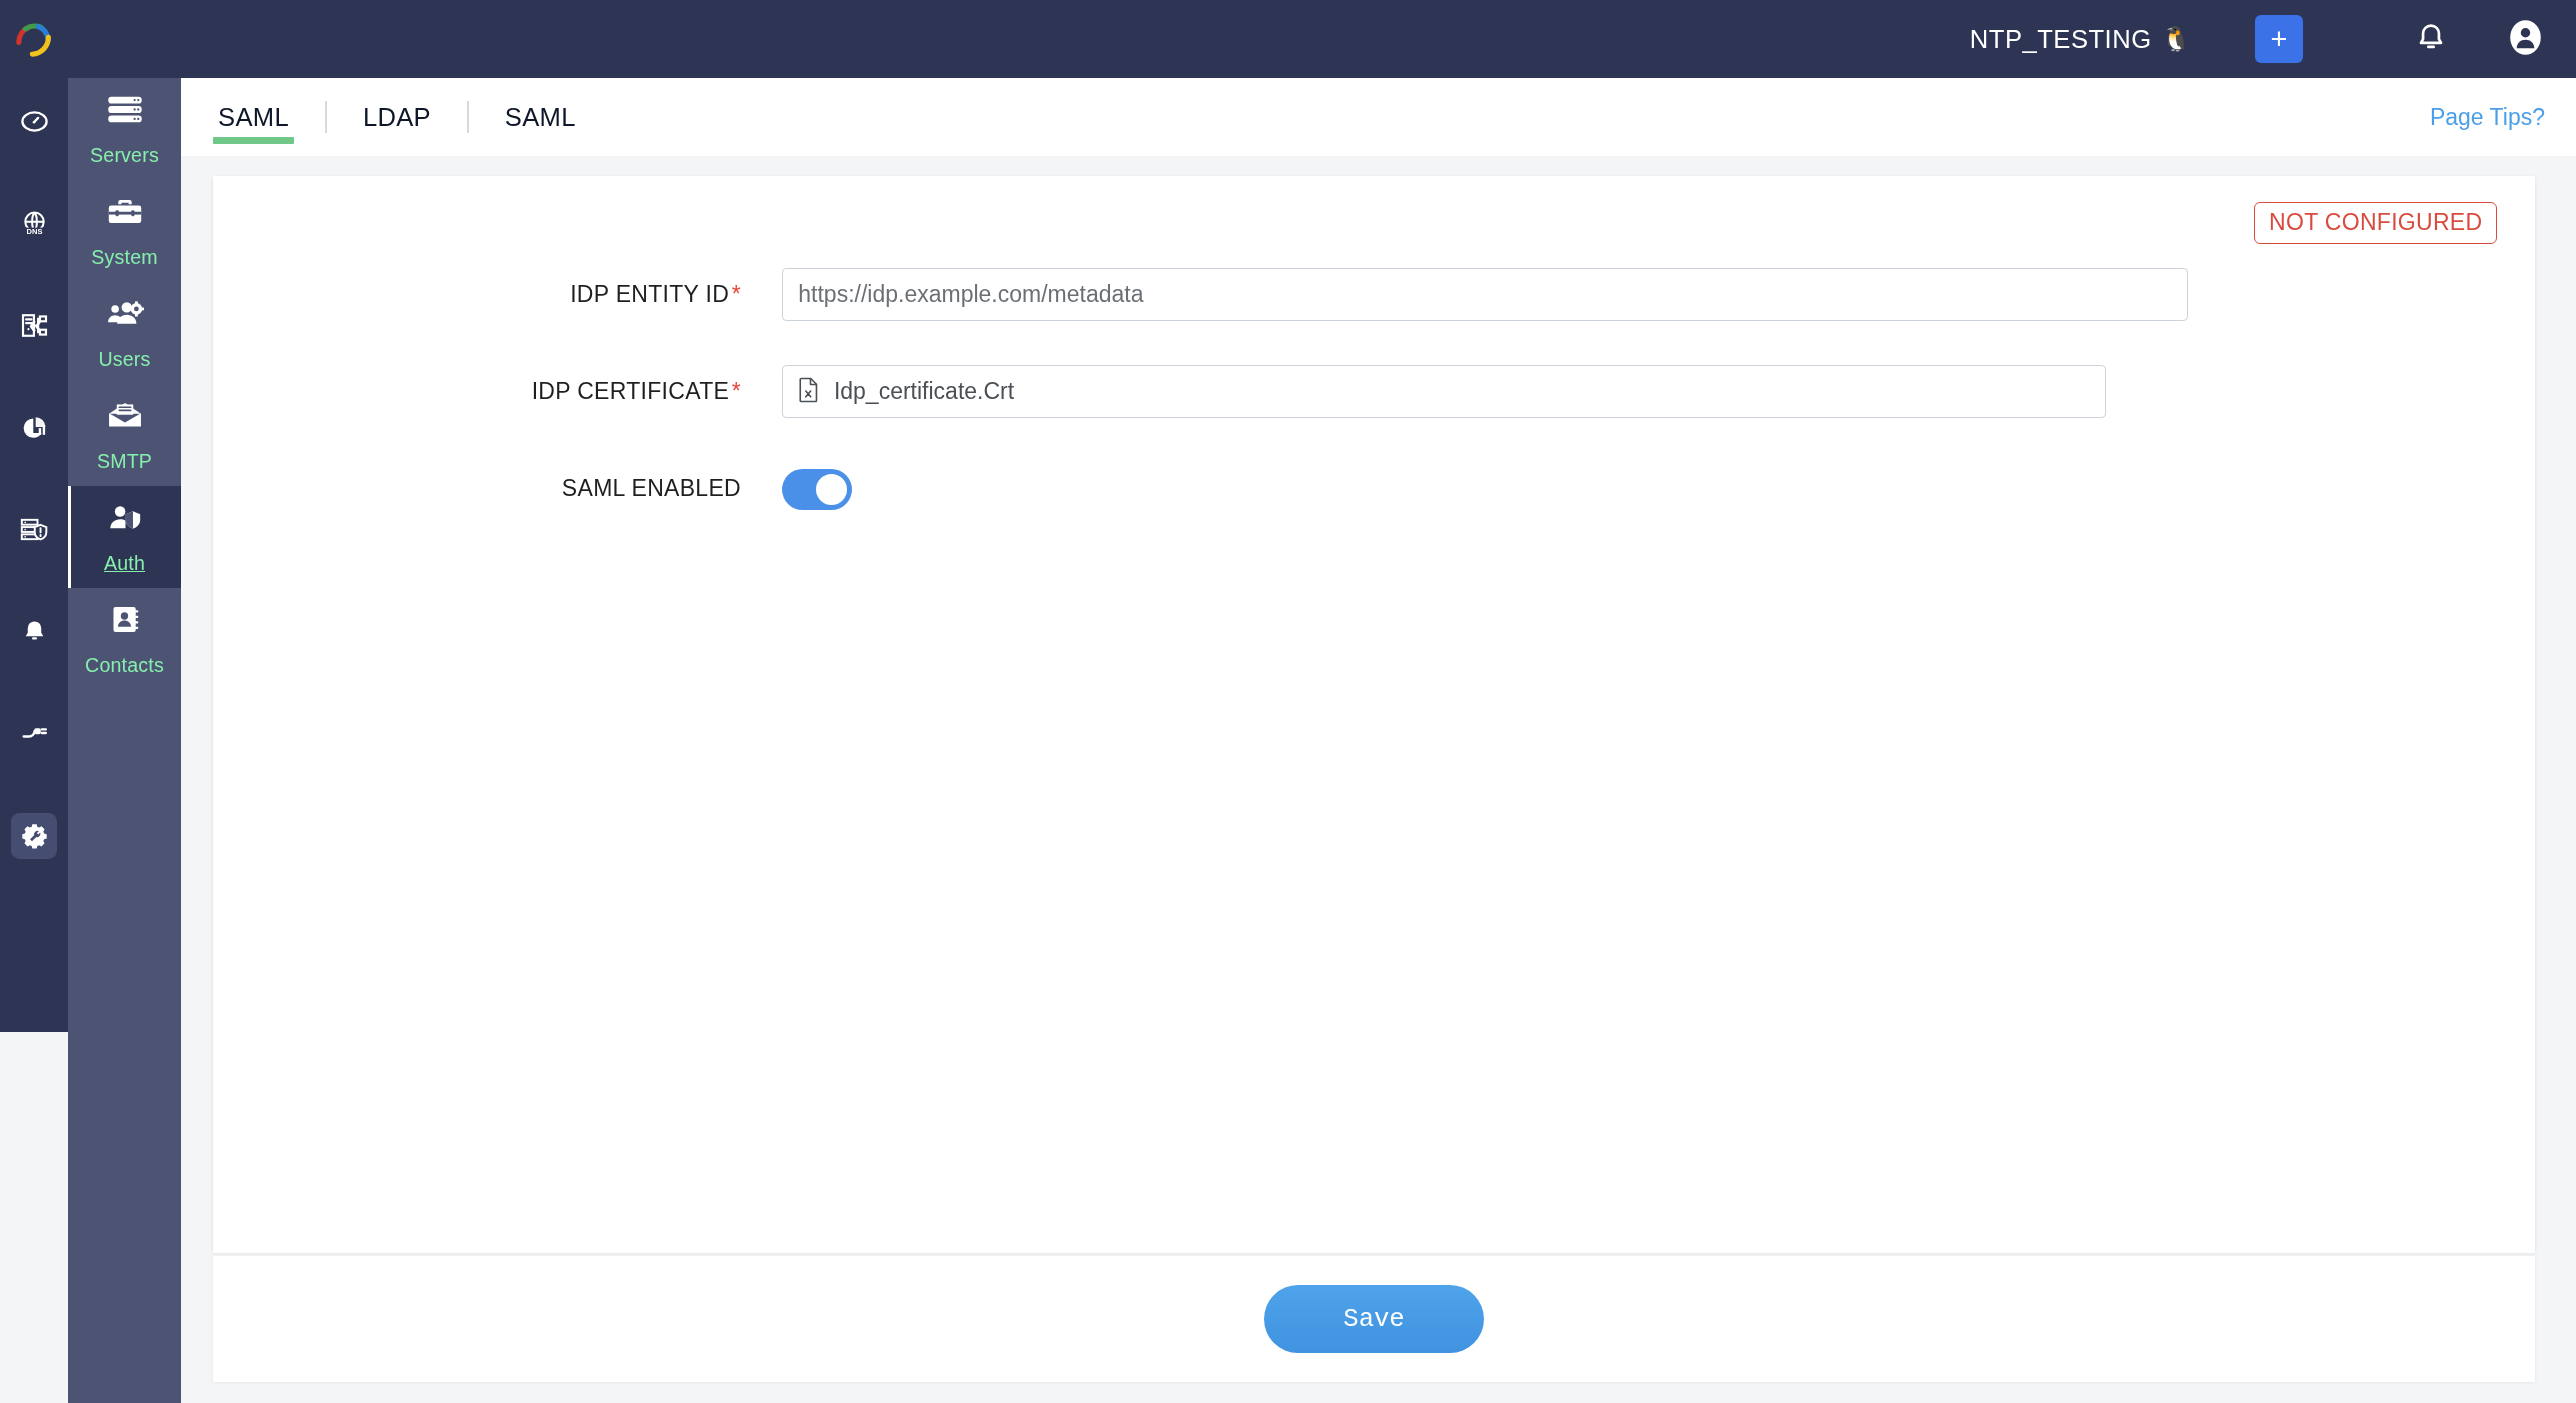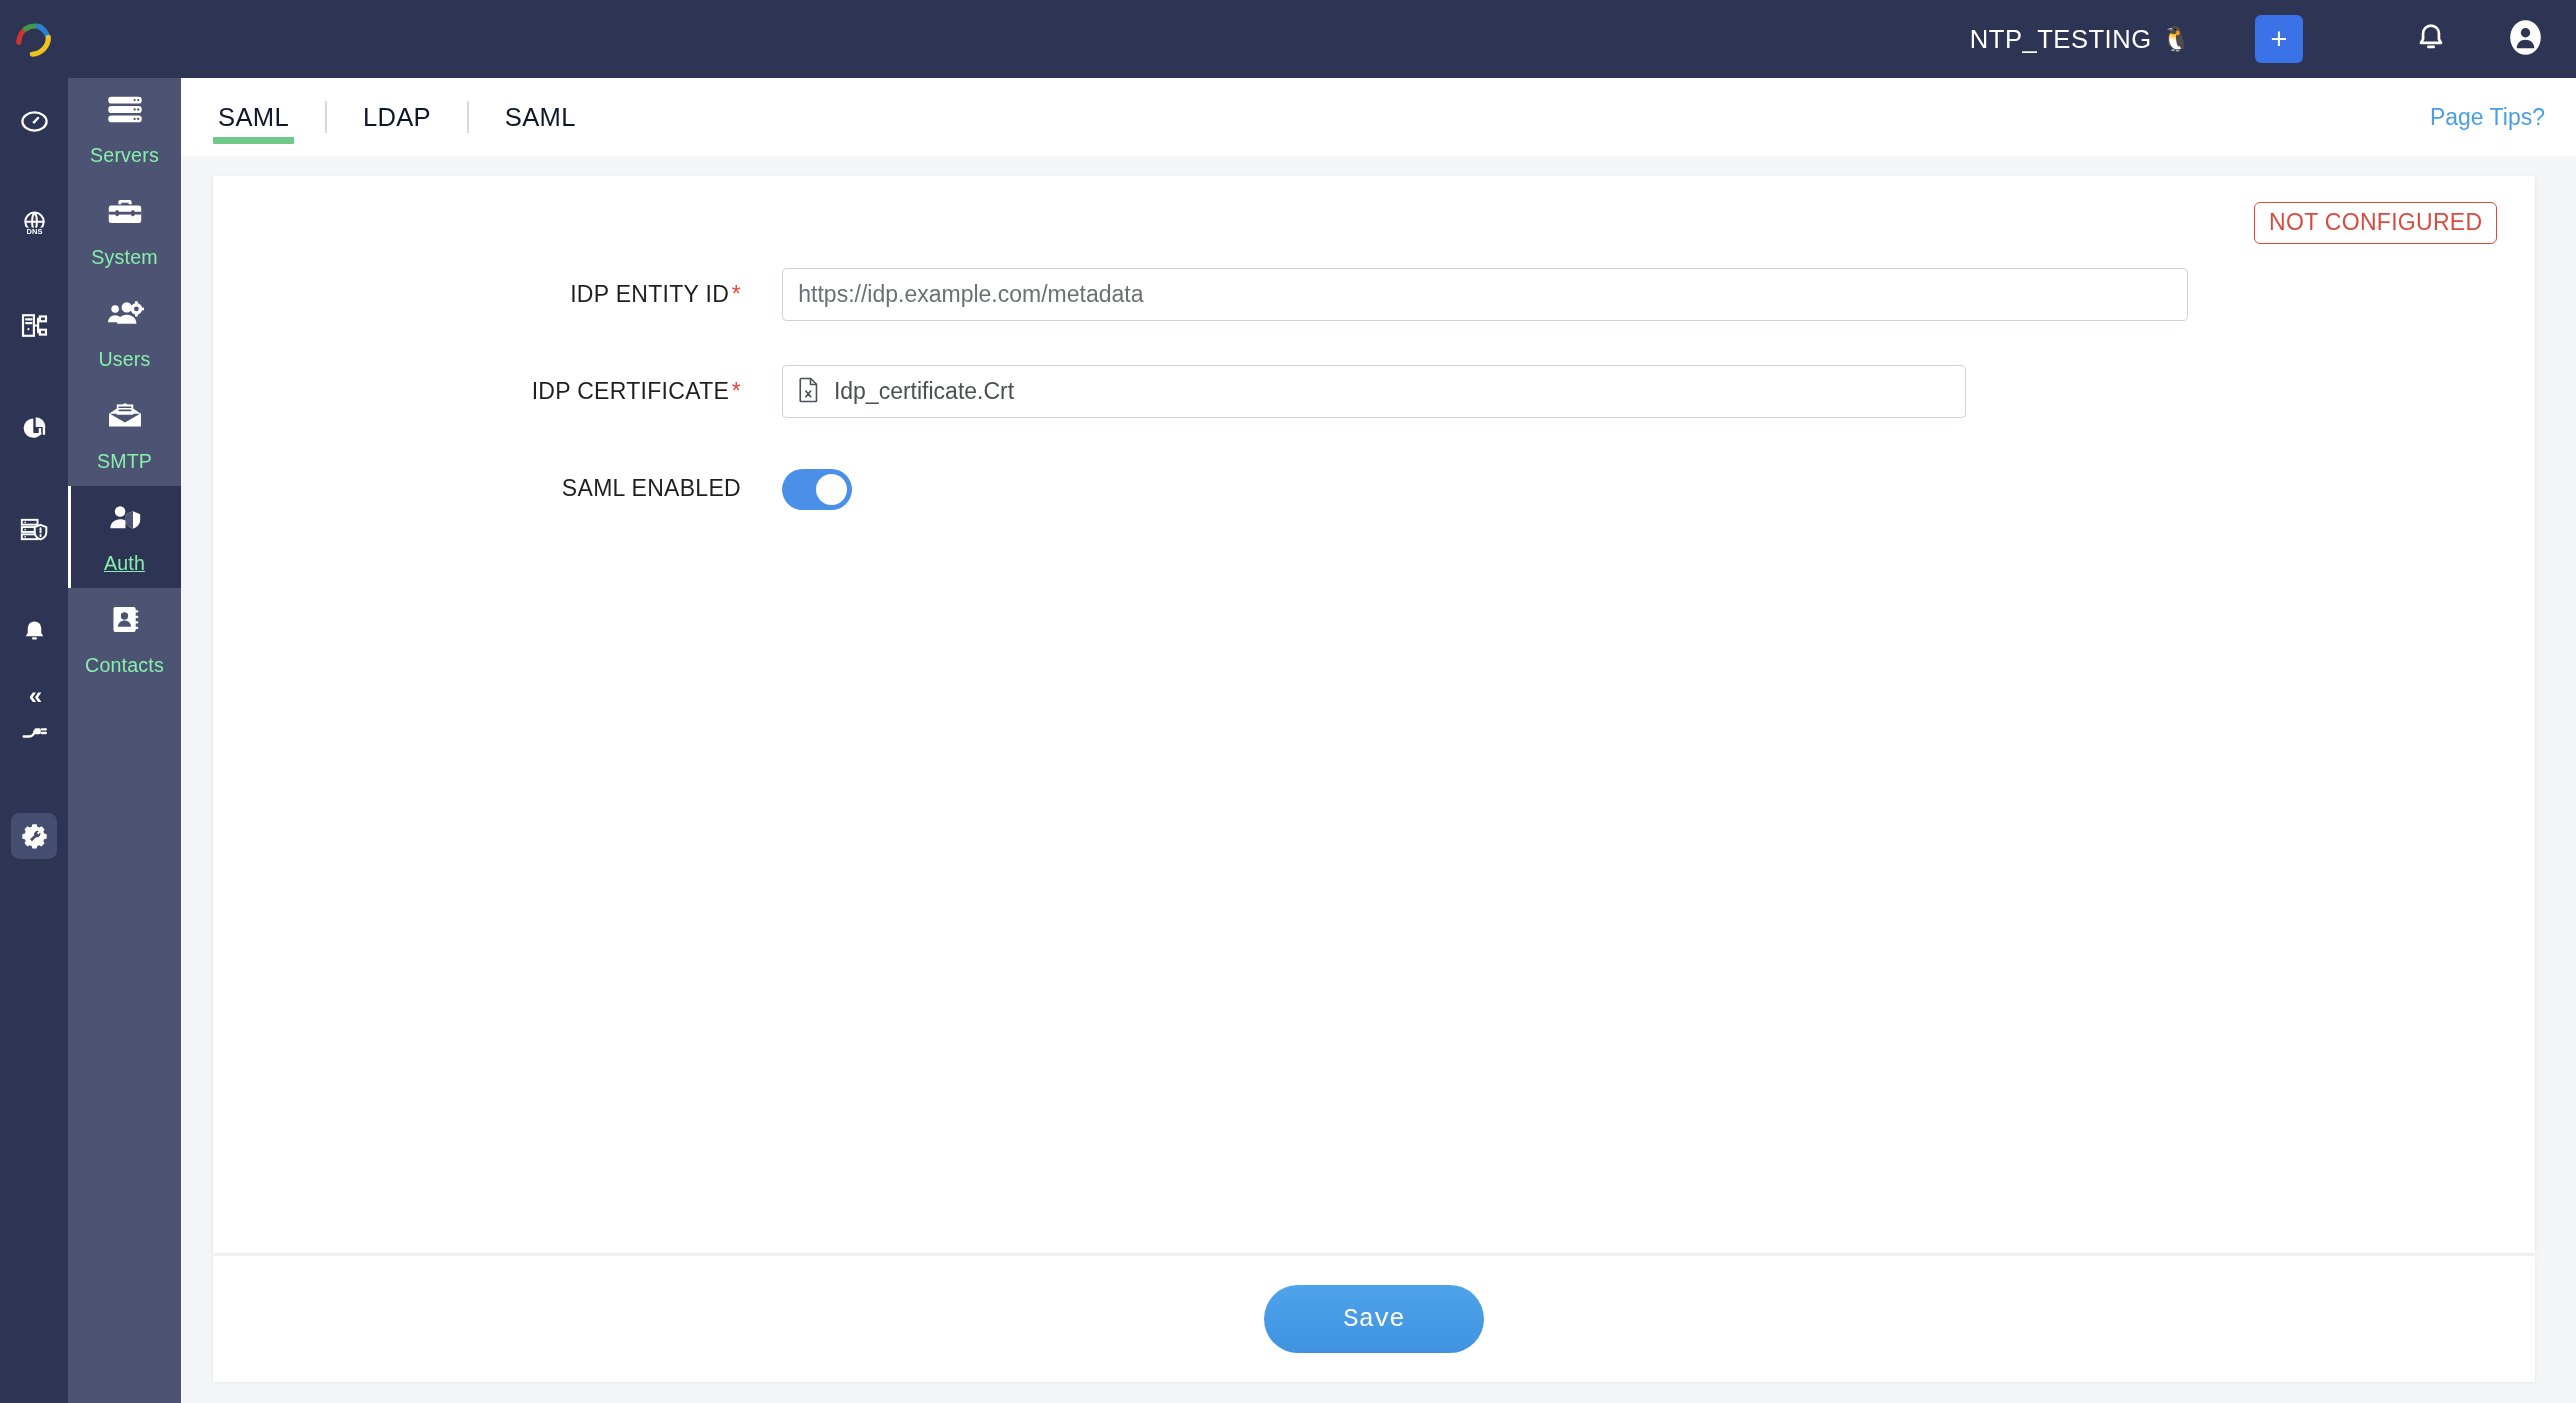--- a/index.html
+++ b/index.html
@@ -6,21 +6,21 @@
   html, body {
     width: 2576px; height: 1403px;
     background: #f4f5f7;
     font-family: "Liberation Sans", sans-serif;
     overflow: hidden;
   }
   #app { position: relative; width: 2576px; height: 1403px; background: #f4f5f7; }
 
   
   .rail {
-    position: absolute; left: 0; top: 0; width: 68px; height: 1403px;
+    position: absolute; left: 0; top: 0; width: 68px; height: 1032px;
     background: #2e3554; display: flex; flex-direction: column; align-items: center;
     z-index: 40;
   }
   .rail-logo { width: 68px; height: 78px; display: flex; align-items: center; justify-content: center; }
   .rail-items { display: flex; flex-direction: column; align-items: center; padding-top: 20.5px; }
   .rail-btn {
     width: 46px; height: 46px; margin-bottom: 56px; border-radius: 8.5px;
     display: flex; align-items: center; justify-content: center; cursor: pointer;
   }
   .rail-btn.active { background: #454d70; }
@@ -105,21 +105,21 @@
   }
   .req { color: #e8453c; font-size: 23px; margin-left: 2.6px; }
   .field { margin-left: 41px; width: 1406px; }
   .text-input {
     width: 1406px; height: 53px; border: 0.9px solid #ccd2d9; border-radius: 4.3px;
     background: #fff; font-family: "Liberation Sans", sans-serif; font-size: 23px;
     color: #6b7075; padding: 0 15.3px; outline: none;
   }
   .text-input::placeholder { color: #6b7075; }
   .file-field {
-    width: 1184px; height: 53px; border: 0.9px solid #ccd2d9; border-radius: 4.3px;
+    width: 1324px; height: 53px; border: 0.9px solid #ccd2d9; border-radius: 4.3px;
     background: #fff; display: flex; align-items: center; padding: 0 15.3px; gap: 13.6px;
     cursor: pointer;
   }
   .file-name { font-size: 23px; color: #4a5055; }
   .toggle {
     width: 70px; height: 41px; border-radius: 20.5px; background: #4a90e8;
     position: relative; cursor: pointer; margin-top: 6.8px;
   }
   .toggle .knob {
     position: absolute; width: 31px; height: 31px; border-radius: 50%; background: #fff;

